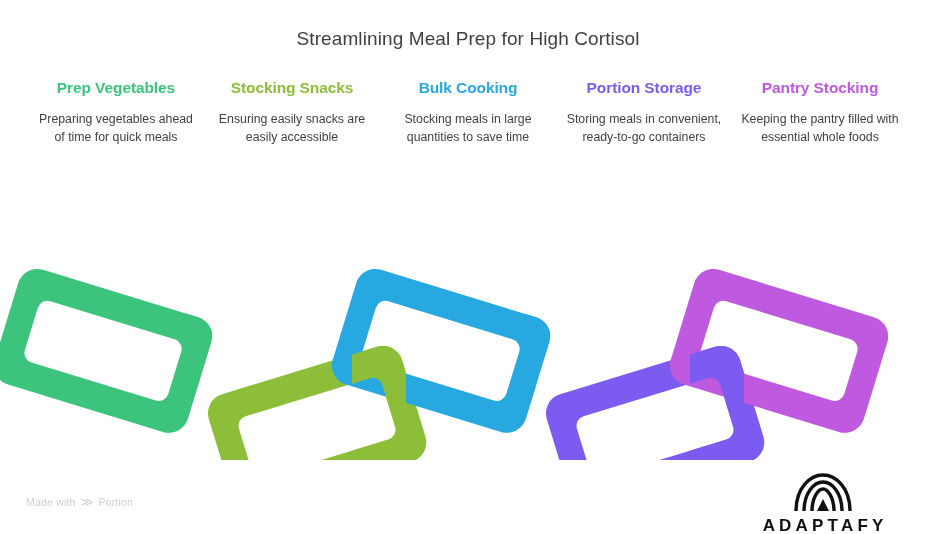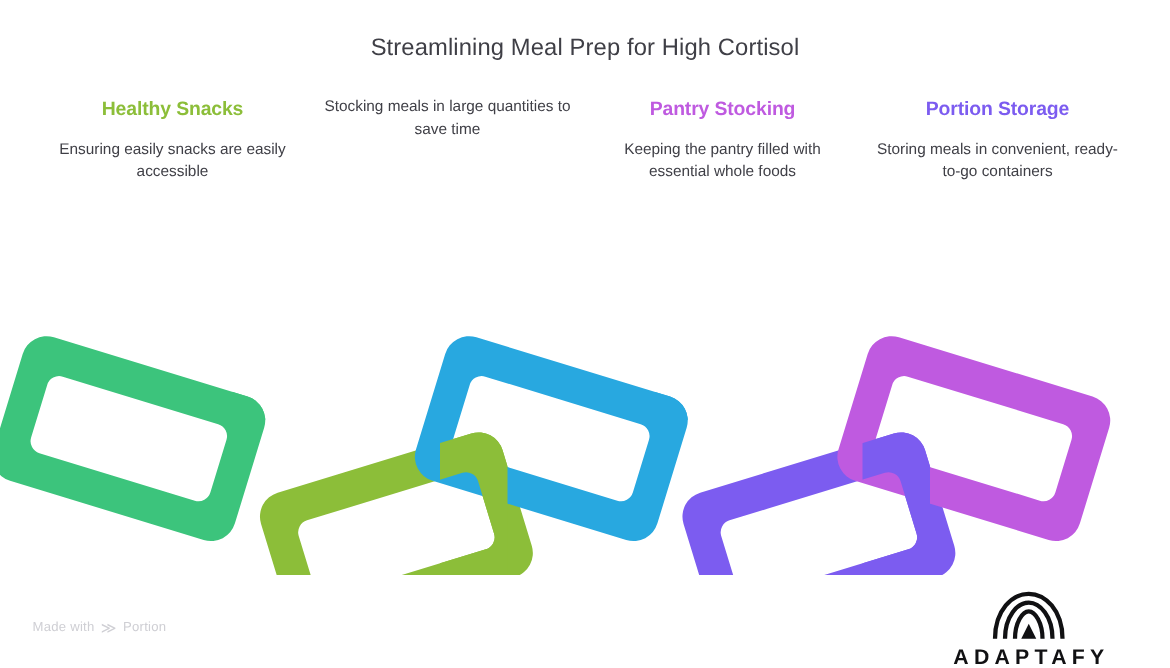--- a/index.html
+++ b/index.html
@@ -121,33 +121,38 @@
 </style>
 </head>
 <body>
 
 <div id="page">
 
   <div class="title">Streamlining Meal Prep for High Cortisol</div>
 
   <div class="columns">
     <div class="col">
-      <div class="col-heading" style="color:#8cbe39">Healthy Snacks</div>
+      <div class="col-heading" style="color:#3cc47c">Prep Vegetables</div>
+      <div class="col-desc">Preparing vegetables ahead of time for quick meals</div>
+    </div>
+    <div class="col">
+      <div class="col-heading" style="color:#8cbe39">Stocking Snacks</div>
       <div class="col-desc">Ensuring easily snacks are easily accessible</div>
     </div>
     <div class="col">
+      <div class="col-heading" style="color:#28a8e0">Bulk Cooking</div>
       <div class="col-desc">Stocking meals in large quantities to save time</div>
+    </div>
+    <div class="col">
+      <div class="col-heading" style="color:#7c5cf0">Portion Storage</div>
+      <div class="col-desc">Storing meals in convenient, ready-to-go containers</div>
     </div>
     <div class="col">
       <div class="col-heading" style="color:#bf5ae0">Pantry Stocking</div>
       <div class="col-desc">Keeping the pantry filled with essential whole foods</div>
-    </div>
-    <div class="col">
-      <div class="col-heading" style="color:#7c5cf0">Portion Storage</div>
-      <div class="col-desc">Storing meals in convenient, ready-to-go containers</div>
     </div>
   </div>
 
   <div class="chain-wrap">
     <svg class="chain-svg" viewBox="0 0 936 232" xmlns="http://www.w3.org/2000/svg">
       <defs>
 
         <path id="linkShape" d="M 20 0
                  L 182 0
                  A 20 20 0 0 1 202 20

